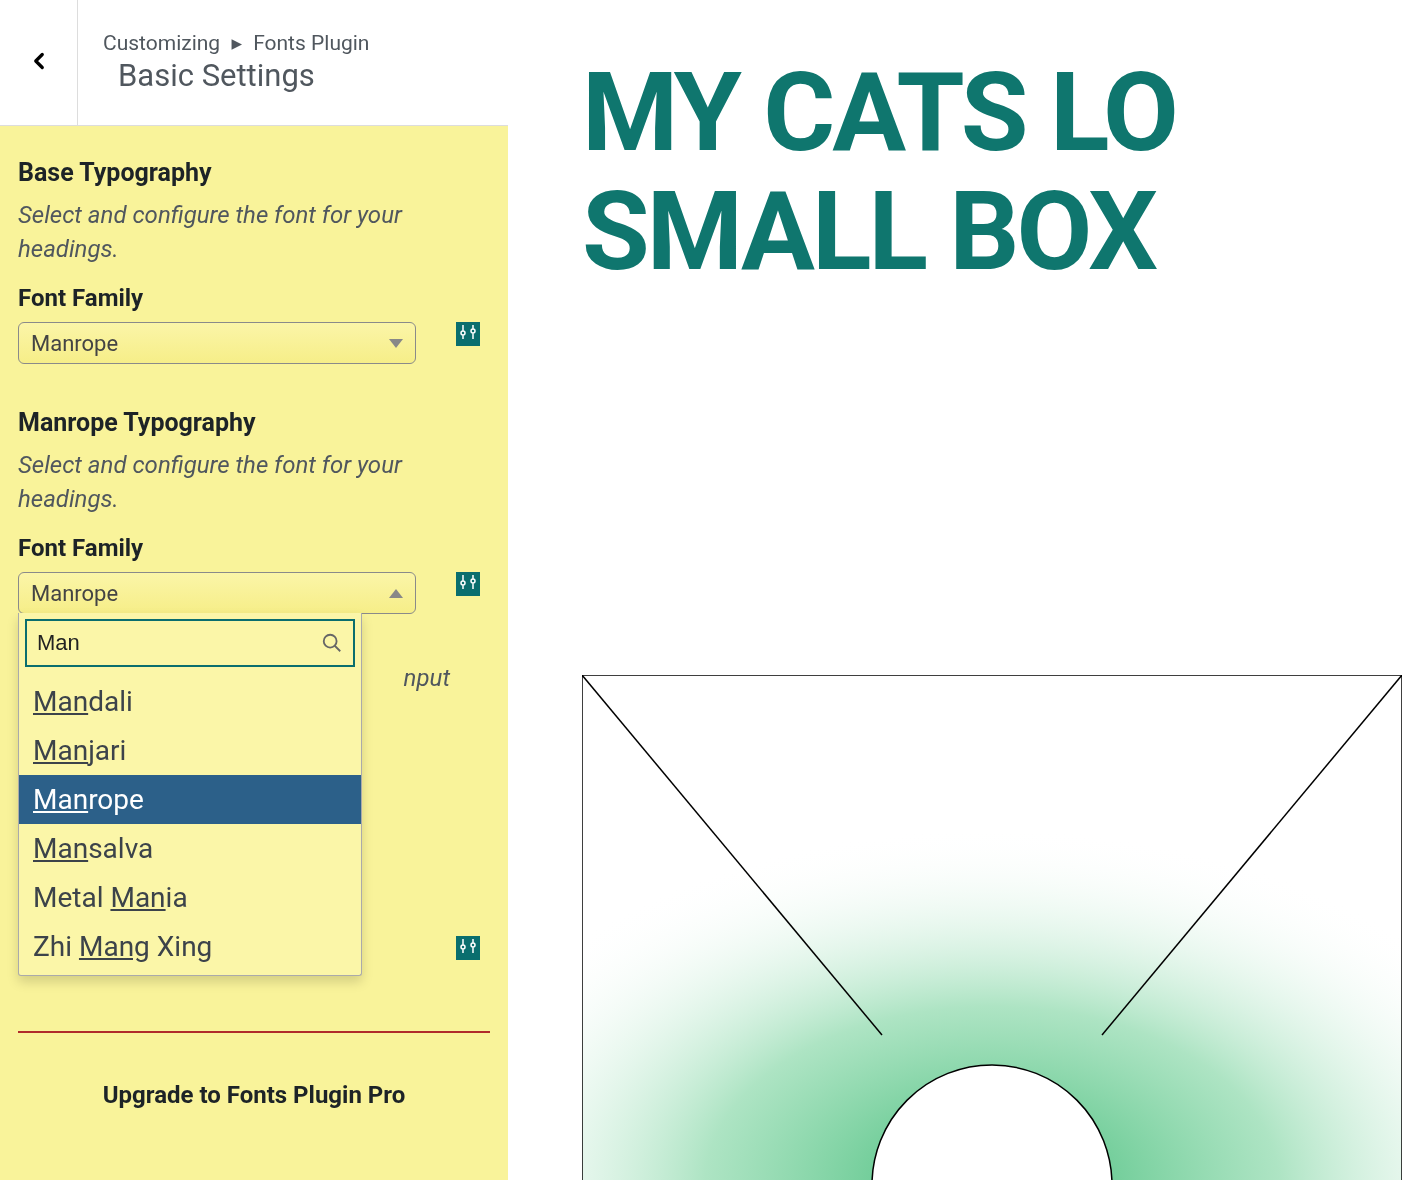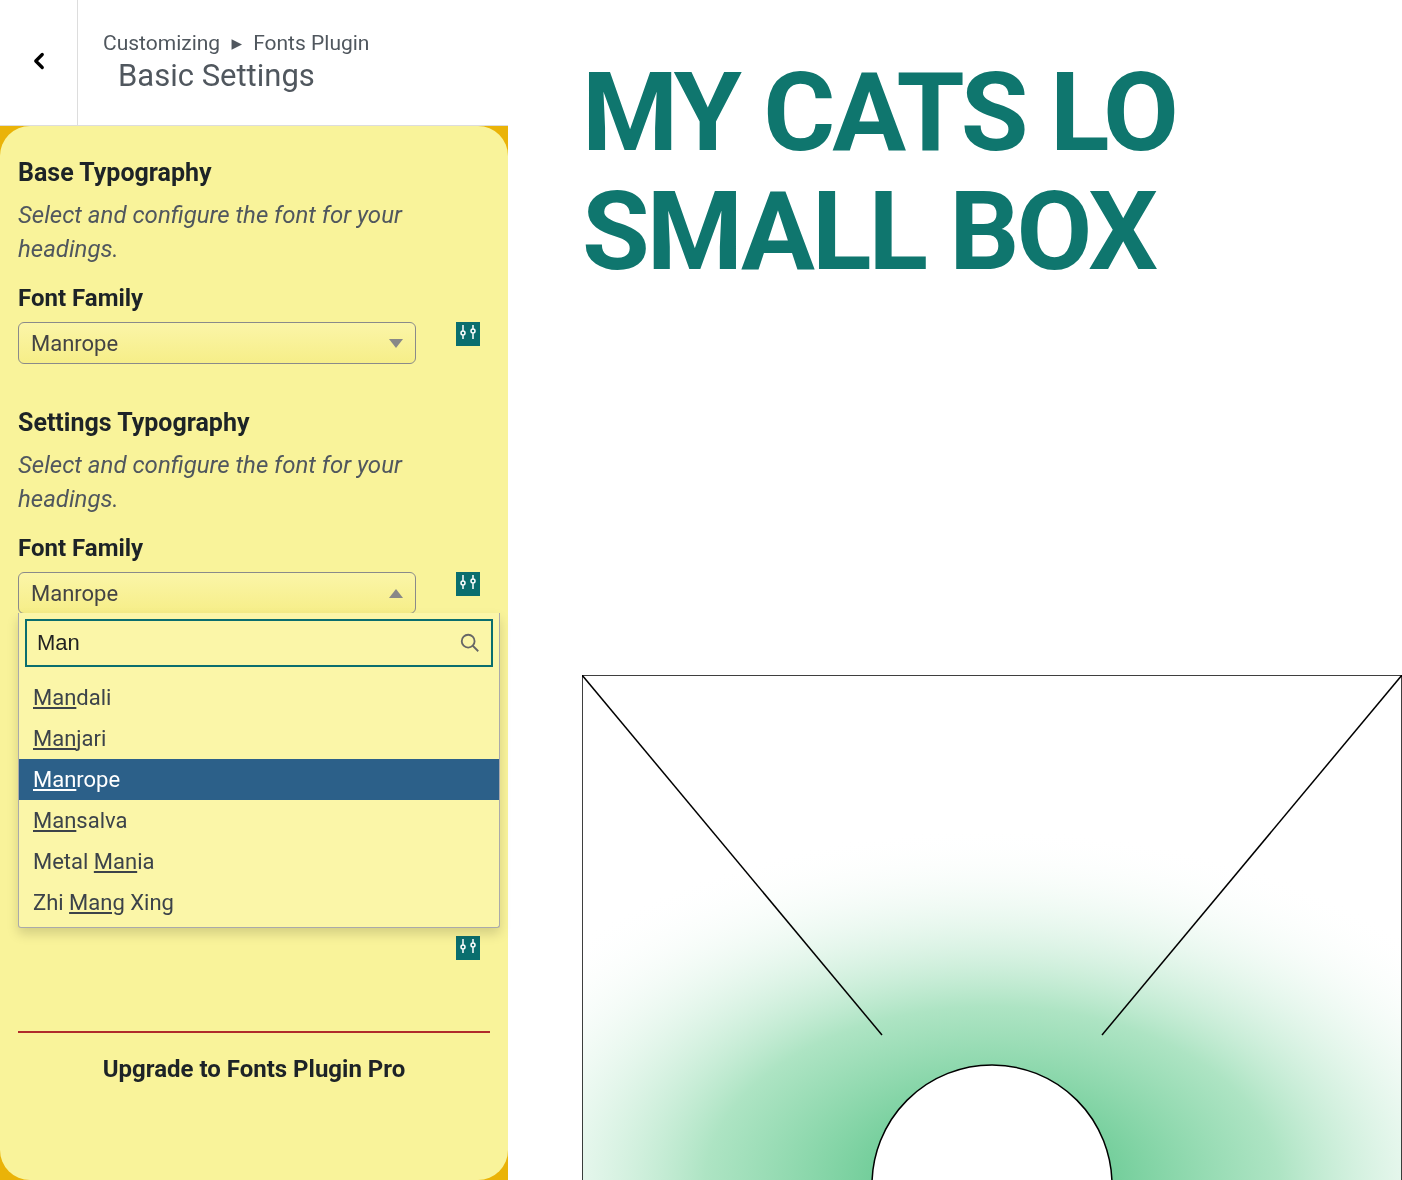--- a/index.html
+++ b/index.html
@@ -74,21 +74,20 @@
       font-weight: 400;
       margin-left: 15px;
     }
     
     .panel {
       background: #f9f39a;
       flex: 1;
       padding: 32px 18px 18px 18px;
       overflow: visible;
       position: relative;
-      border-radius: 30px;
     }
     
     .section-heading {
       font-size: 25px;
       font-weight: 700;
       color: #1d2327;
       margin-bottom: 12px;
     }
     
     .section-desc {
@@ -164,21 +163,21 @@
     }
     
     .dropdown-wrap {
       position: relative;
     }
     
     .dropdown-panel {
       position: absolute;
       top: 41px;
       left: 0;
-      width: 482px;
+      width: 344px;
       background: #fbf6a8;
       border: 1px solid #aaa;
       border-top: none;
       border-radius: 0 0 3px 3px;
       box-shadow: 0 6px 12px rgba(0,0,0,0.15);
       z-index: 10;
     }
     
     .search-wrap {
       padding: 6px;
@@ -213,21 +212,21 @@
       stroke: #666;
       stroke-width: 2;
     }
     
     .option-list {
       padding: 4px 0;
     }
     
     .option-item {
       padding: 8px 14px;
-      font-size: 22px;
+      font-size: 28px;
       color: #3c434a;
       cursor: pointer;
     }
     
     .option-item u {
       text-decoration: underline;
     }
     
     .option-item.selected {
       background: #2c6089;
@@ -252,21 +251,21 @@
       left: 456px;
       top: 810px;
     }
     
     .upgrade-bar {
       position: absolute;
       left: 18px;
       right: 18px;
       top: 905px;
       border-top: 2px solid #b02b2b;
-      padding-top: 22px;
+      padding-top: 48px;
       text-align: center;
       font-size: 24px;
       font-weight: 700;
       color: #1d2327;
     }
     
     .preview {
       flex: 1;
       background: #fff;
       padding: 54px 0 0 74px;
@@ -325,21 +324,21 @@
         </div>
         <div class="settings-icon">
           <span>
             <svg viewBox="0 0 16 16">
                 <path d="M3 1v6M3 11v4M3 7a2 2 0 100 4 2 2 0 000-4zM13 15V9M13 5V1M13 9a2 2 0 100-4 2 2 0 000 4z" stroke="#fff" stroke-width="1.5" fill="none"></path>
               </svg>
           </span>
         </div>
       </div>
 
-      <div class="section-heading">Settings Typography</div>
+      <div class="section-heading">Manrope Typography</div>
       <div class="section-desc">Select and configure the font for your headings.</div>
       <div class="field-label">Font Family</div>
 
       <div class="select-row hidden-section">
         <div class="dropdown-wrap">
           <div class="custom-select">
             <span class="select-value">Manrope</span>
             <span class="select-arrow up"></span>
           </div>
 

